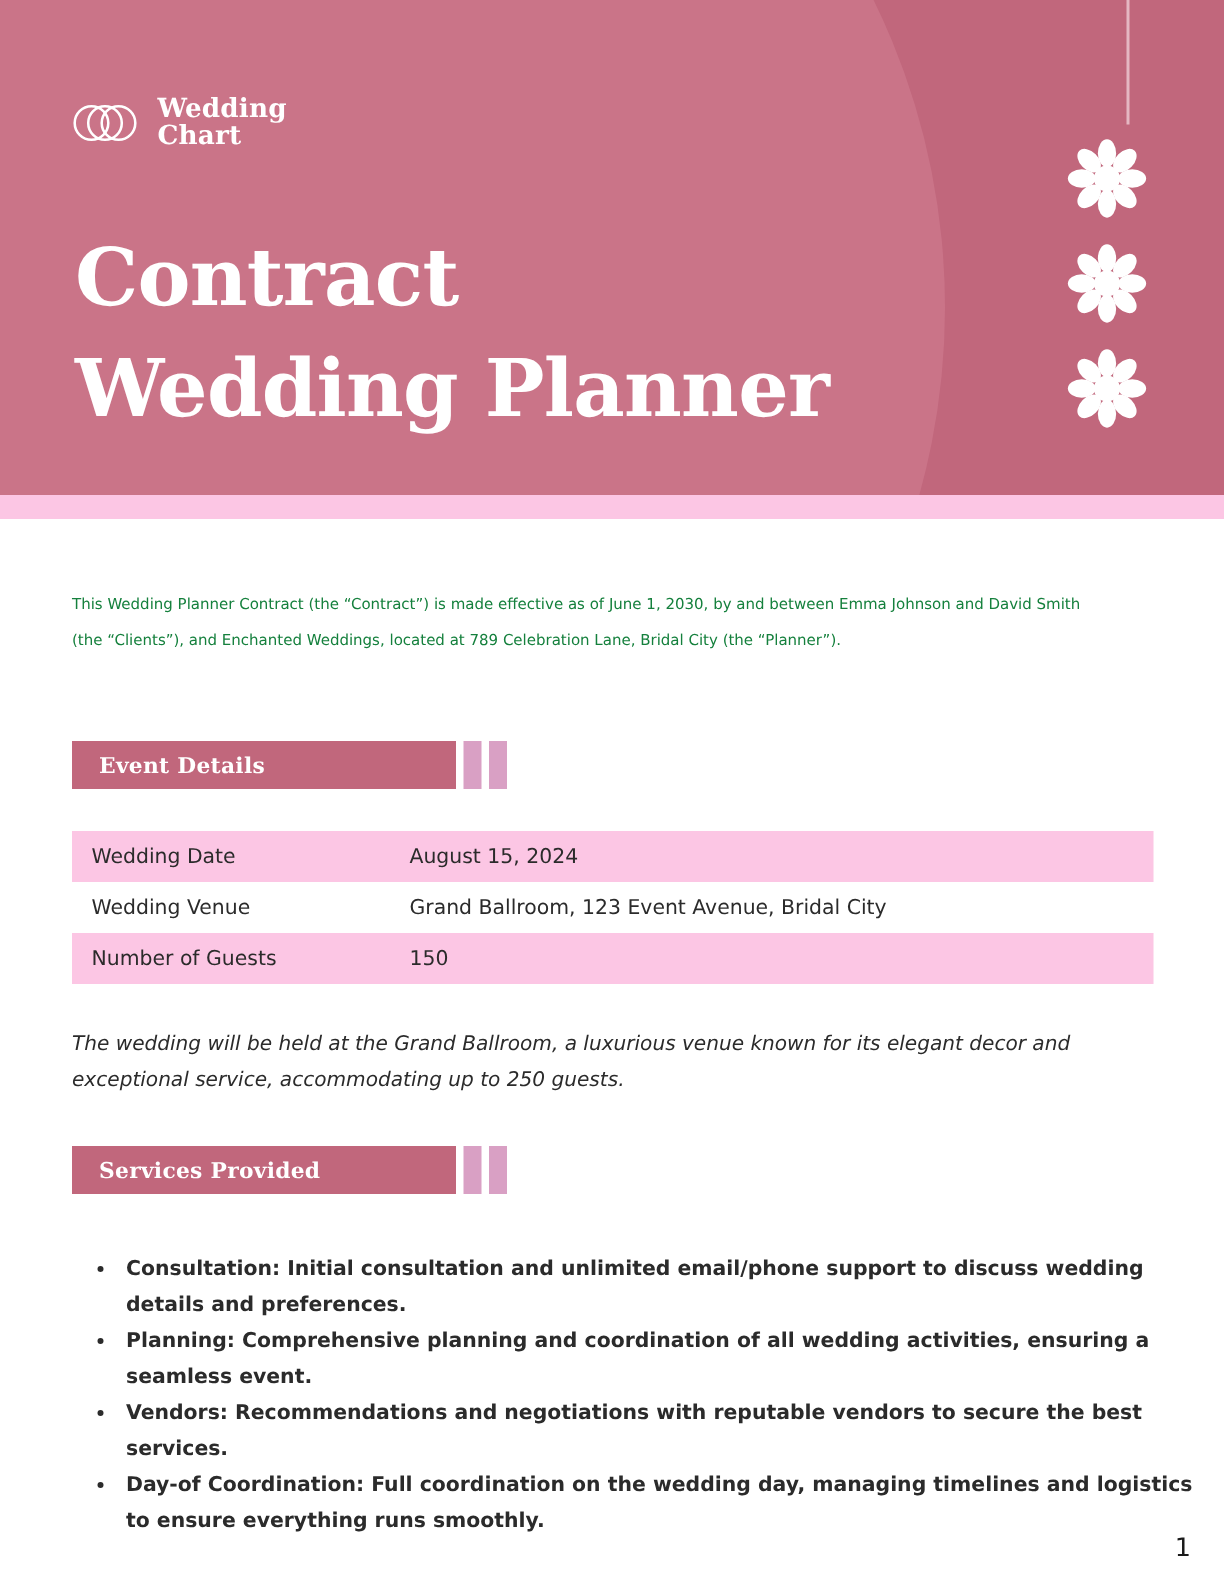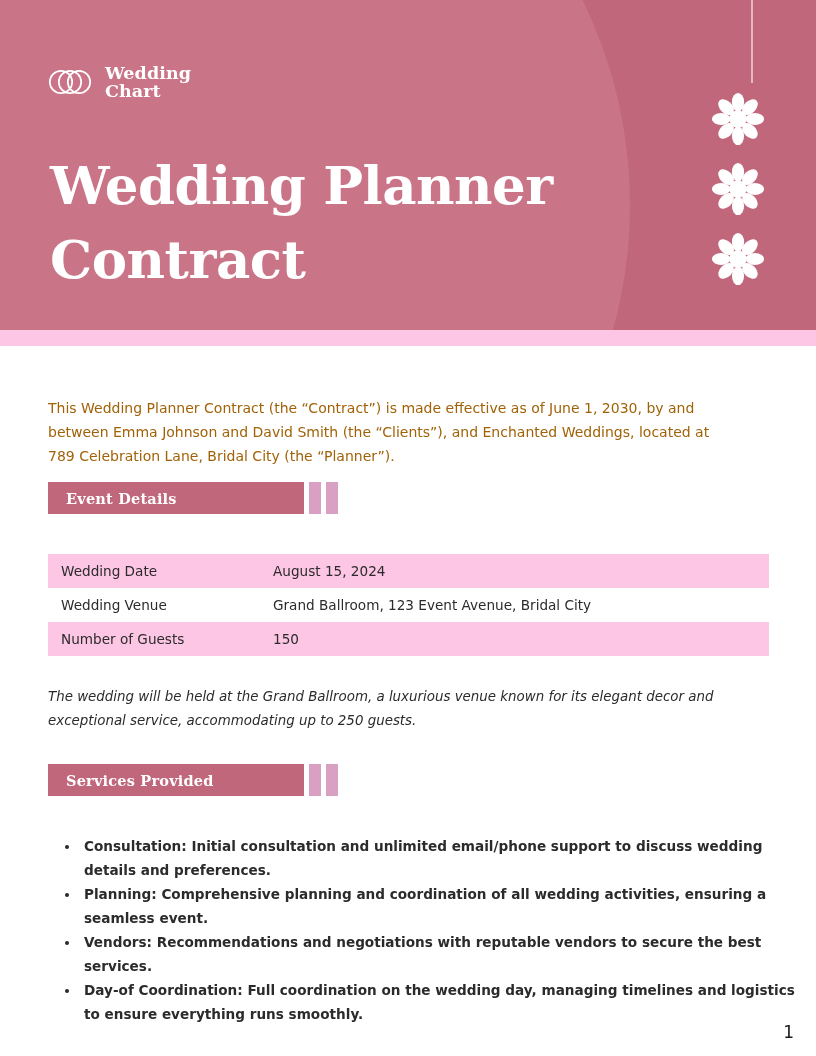--- a/index.html
+++ b/index.html
@@ -108,23 +108,23 @@
     position: absolute;
     top: 346px;
     left: 0;
     width: 816px;
   }
   .intro {
     position: absolute;
     left: 48px;
     top: 36px;
     width: 692px;
-    font-size: 14px;
+    font-size: 10px;
     line-height: 24px;
-    color: #a16207;
+    color: #15803d;
   }
 
   
   .section-head {
     position: absolute;
     left: 48px;
     height: 32px;
     display: flex;
     align-items: stretch;
   }
@@ -214,22 +214,22 @@
         <circle cx="31" cy="17" r="11.2" fill="none" stroke="#ffffff" stroke-width="1.7"></circle>
       </svg>
     </span>
     <span class="logo-text">
       <div>Wedding</div>
       <div>Chart</div>
     </span>
   </div>
 
   <div class="doc-title">
+    <div>Contract</div>
     <div>Wedding Planner</div>
-    <div>Contract</div>
   </div>
 
   <div class="decor">
     <div class="decor-line"></div>
     <div class="flower" style="top:90px">
       <svg width="58" height="58" viewBox="0 0 100 100" xmlns="http://www.w3.org/2000/svg">
         <g fill="#ffffff">
           <ellipse cx="50" cy="21" rx="10.5" ry="16"></ellipse>
           <ellipse cx="50" cy="79" rx="10.5" ry="16"></ellipse>
           <ellipse cx="21" cy="50" rx="16" ry="10.5"></ellipse>
@@ -273,21 +273,21 @@
       </svg>
     </div>
   </div>
 </div>
 <div class="header-strip"></div>
 
 <div class="content">
 
   <p class="intro">This Wedding Planner Contract (the “Contract”) is made effective as of June 1, 2030, by and between Emma Johnson and David Smith (the “Clients”), and Enchanted Weddings, located at 789 Celebration Lane, Bridal City (the “Planner”).</p>
 
-  <div class="section-head" style="top:136px">
+  <div class="section-head" style="top:148px">
     <div class="section-bar">
       <span>Event Details</span>
     </div>
     <div class="accent-gap"></div>
     <div class="accent-bar"></div>
     <div class="accent-gap"></div>
     <div class="accent-bar"></div>
   </div>
 
   <table class="details-table" style="top:208px">

